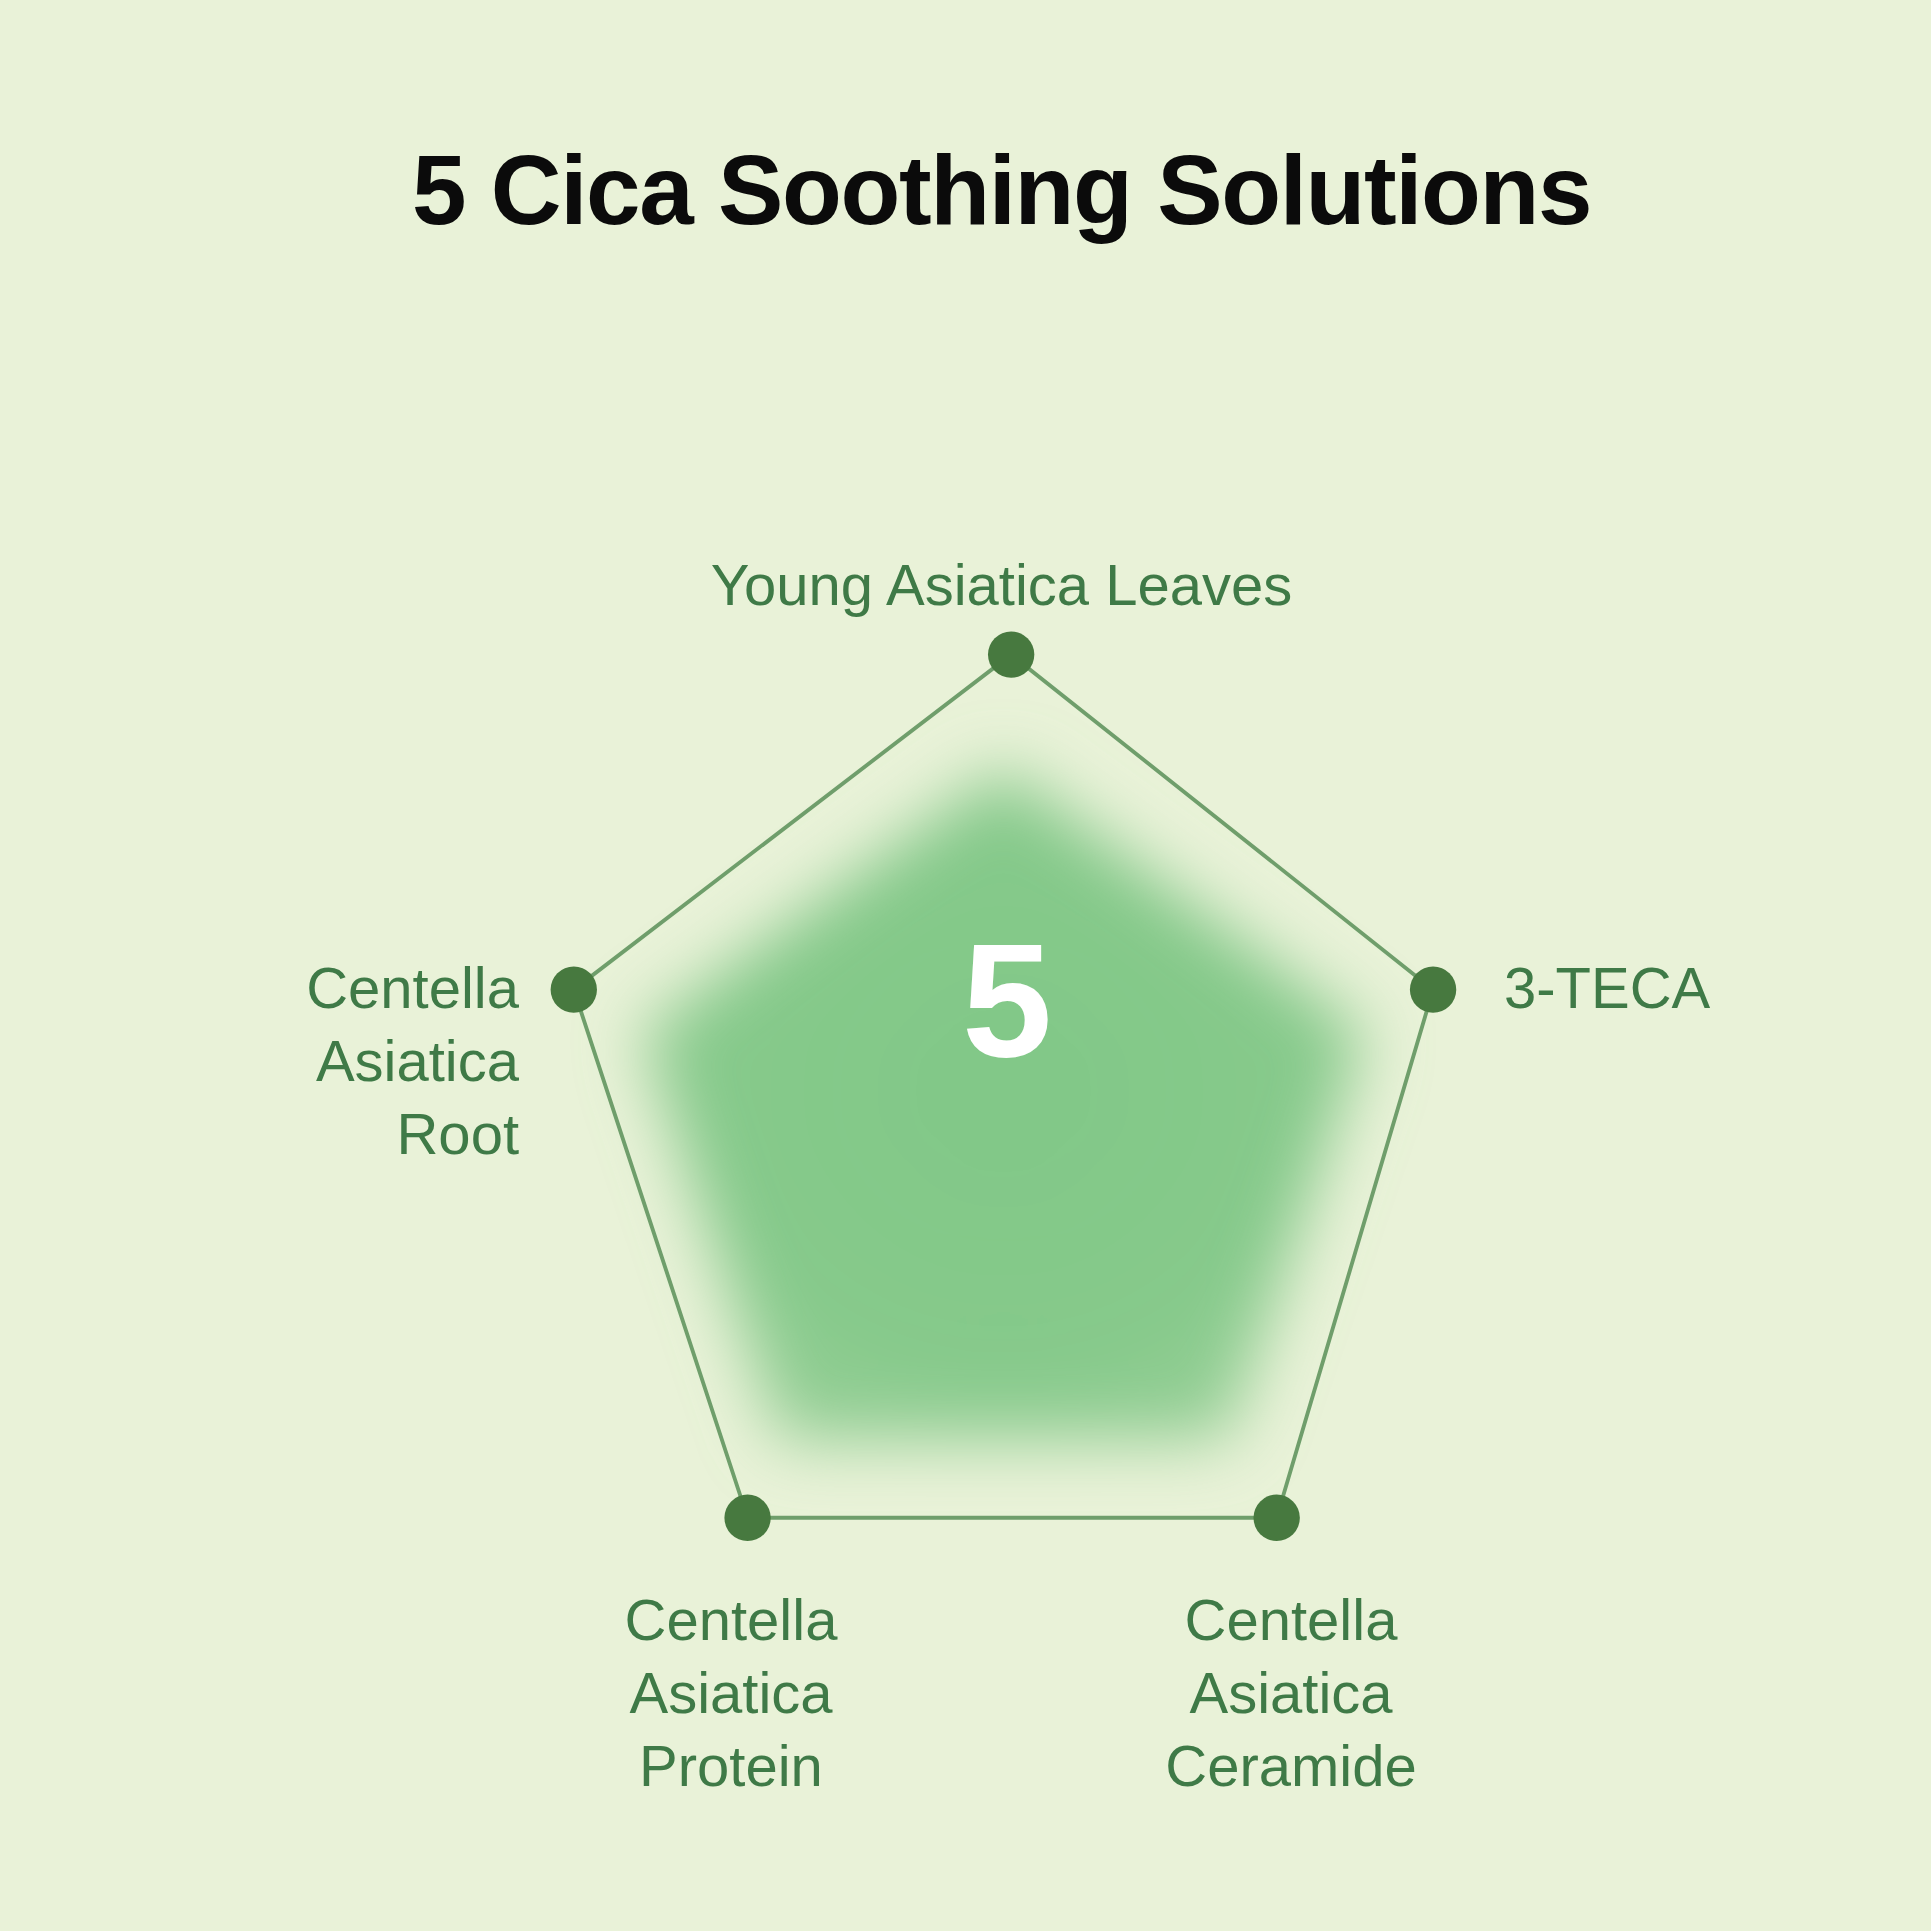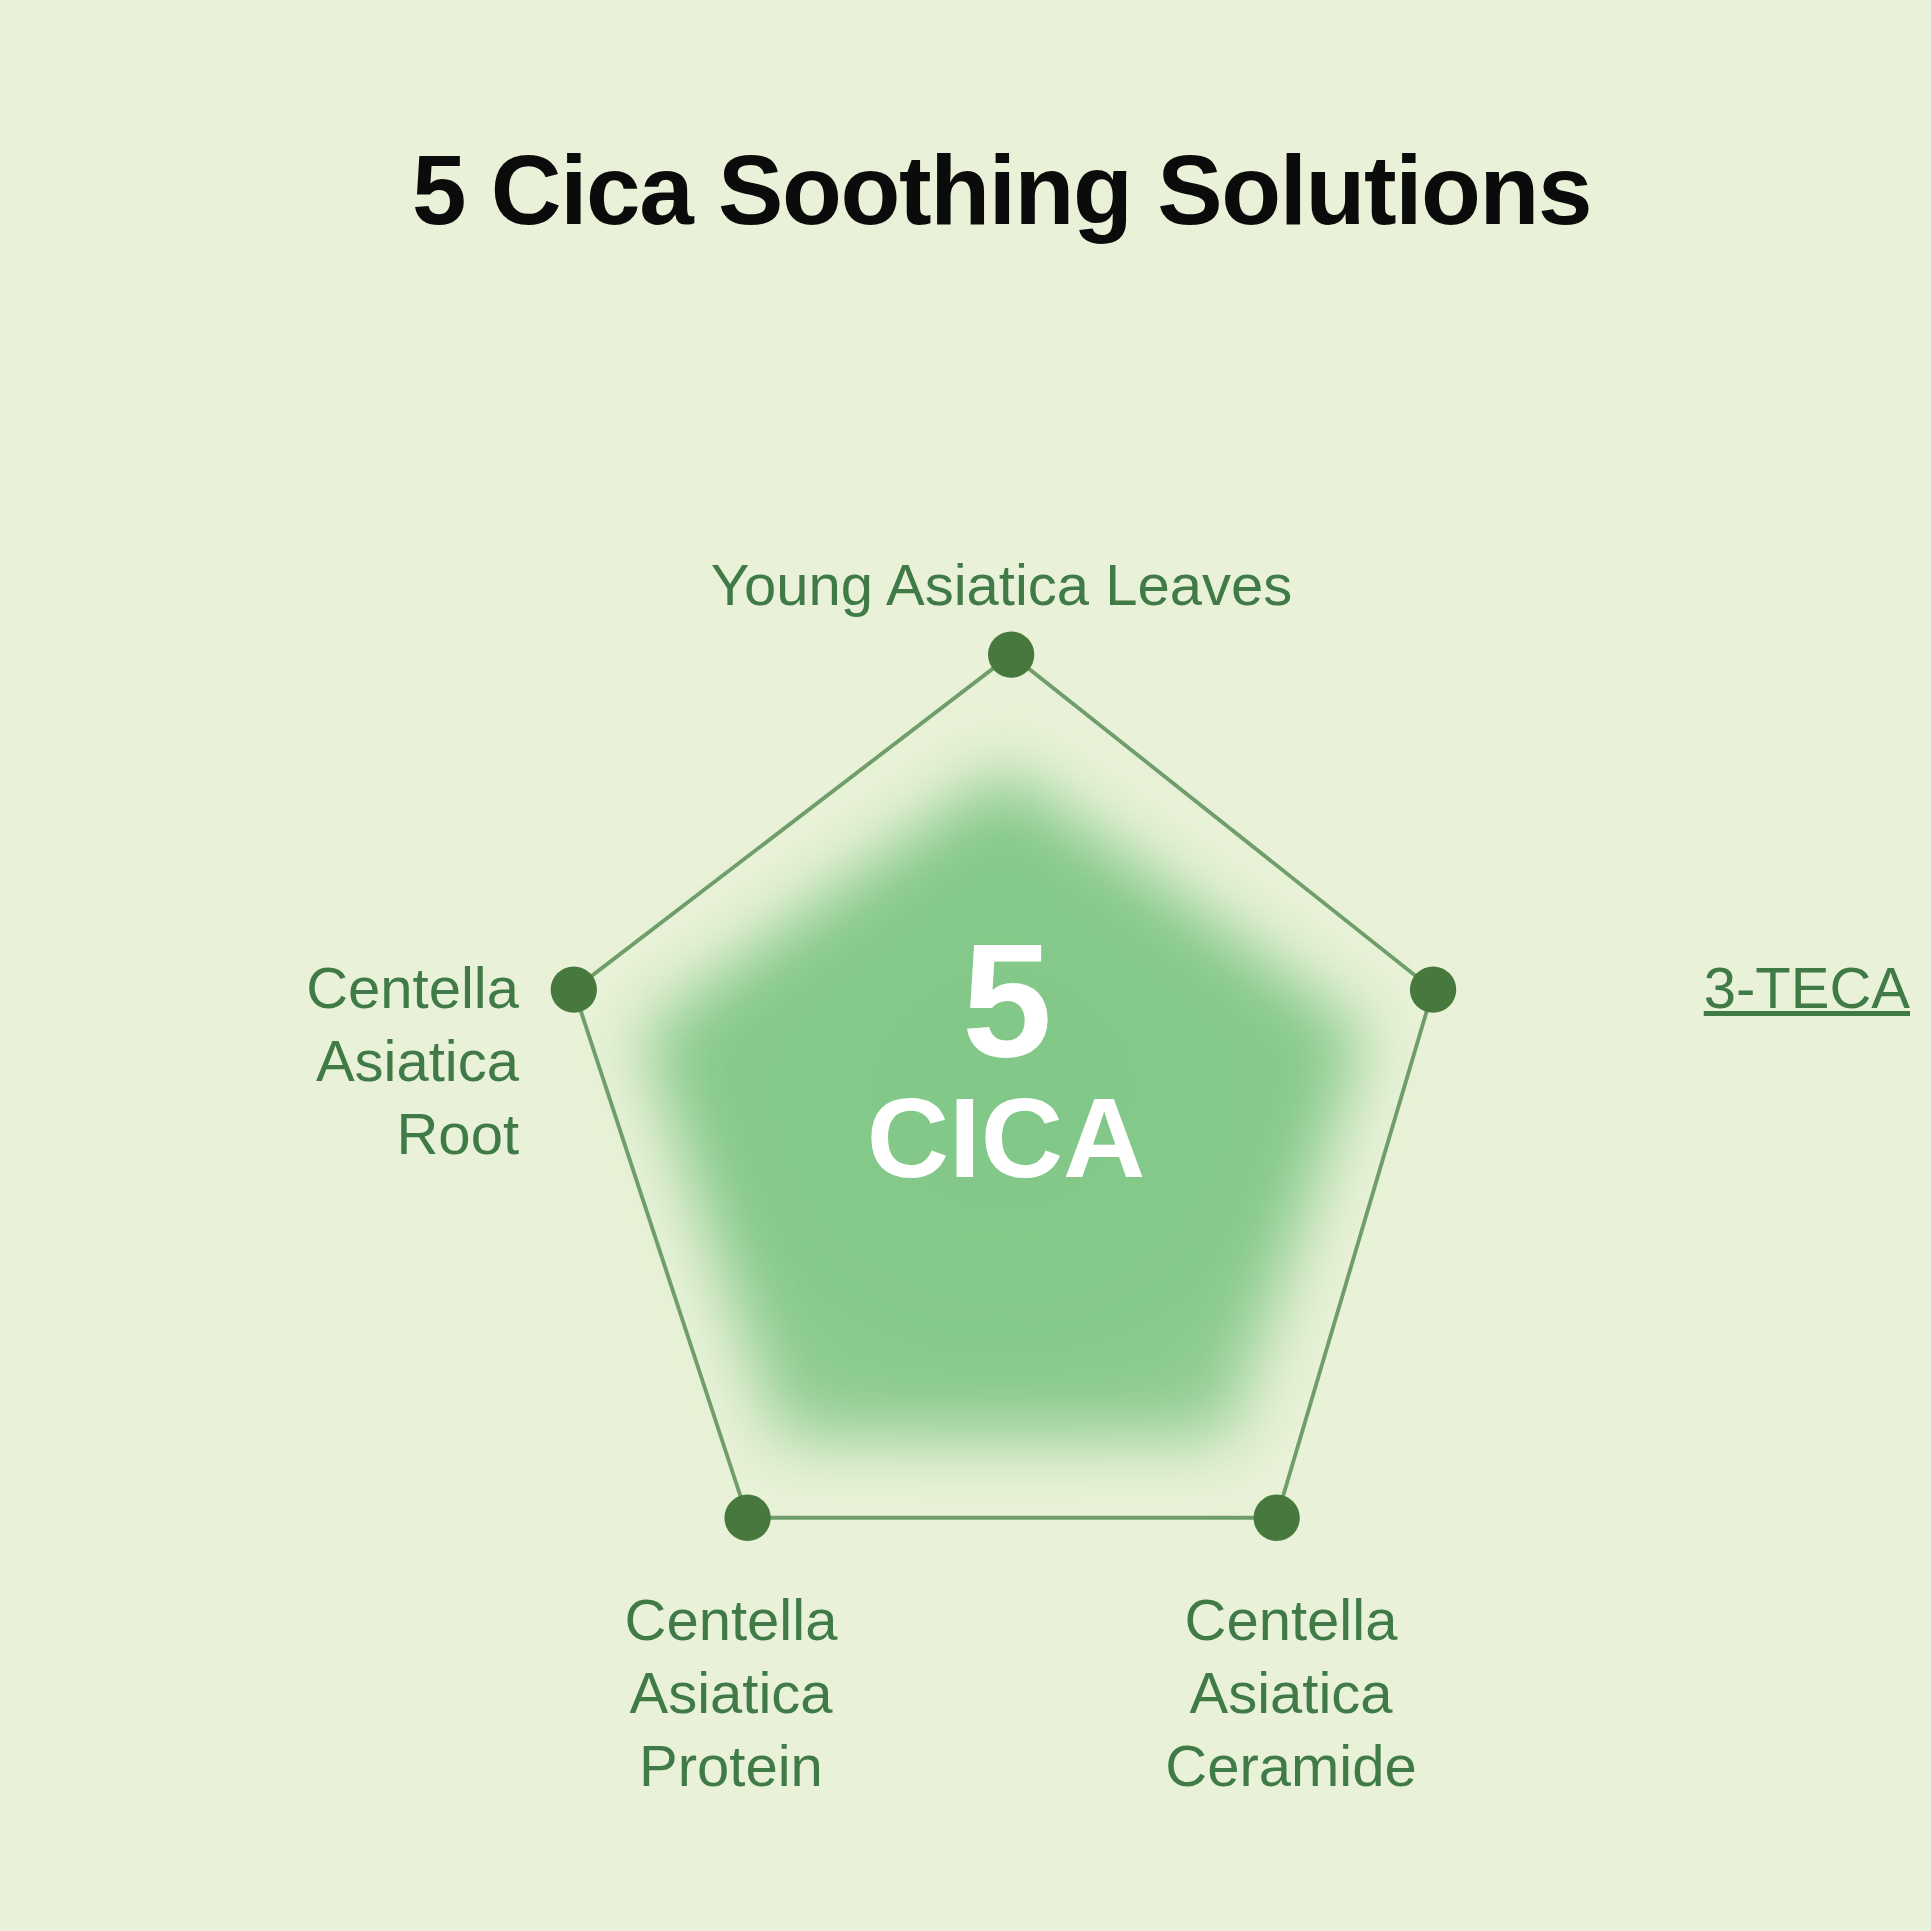--- a/index.html
+++ b/index.html
@@ -97,22 +97,21 @@
   .lbl-left {
     left: 87px;
     top: 951px;
     width: 396px;
     text-align: right;
   }
   .lbl-right {
     left: 1468px;
     top: 951px;
     width: 406px;
-    text-align: right;
-    text-decoration: underline;
+    text-align: left;
   }
   .lbl-bottom-left {
     left: 492px;
     top: 1583px;
     width: 406px;
     text-align: center;
   }
   .lbl-bottom-right {
     left: 1052px;
     top: 1583px;
@@ -151,21 +150,20 @@
       <circle cx="1010" cy="678" r="24" fill="#47793F"></circle>
       <circle cx="1447" cy="1025" r="24" fill="#47793F"></circle>
       <circle cx="1285" cy="1572" r="24" fill="#47793F"></circle>
       <circle cx="737" cy="1572" r="24" fill="#47793F"></circle>
       <circle cx="557" cy="1025" r="24" fill="#47793F"></circle>
     </svg>
   </div>
 
   <div class="center-label">
     <span class="center-number">5</span>
-    <span class="center-word">CICA</span>
   </div>
 
   <div class="axis-label lbl-top">Young Asiatica Leaves</div>
 
   <div class="axis-label lbl-left">Centella
 Asiatica
 Root</div>
 
   <div class="axis-label lbl-right">3-TECA</div>
 

